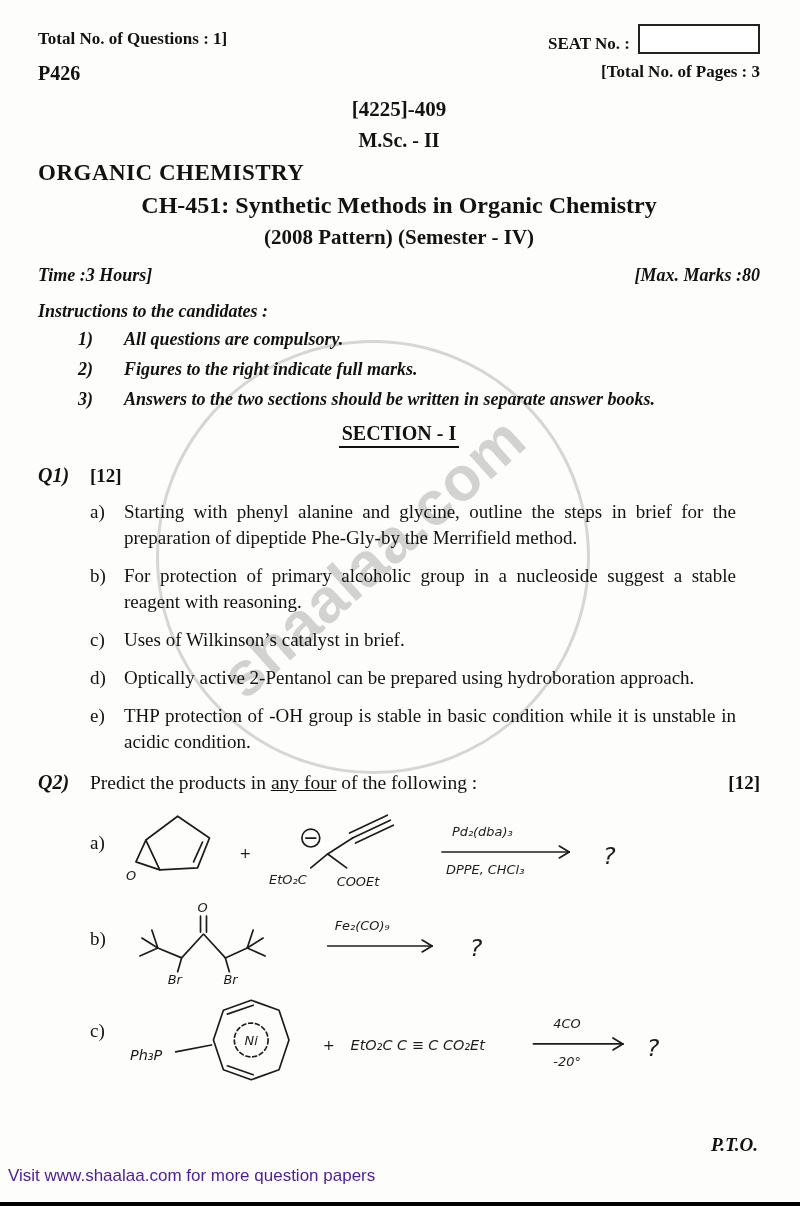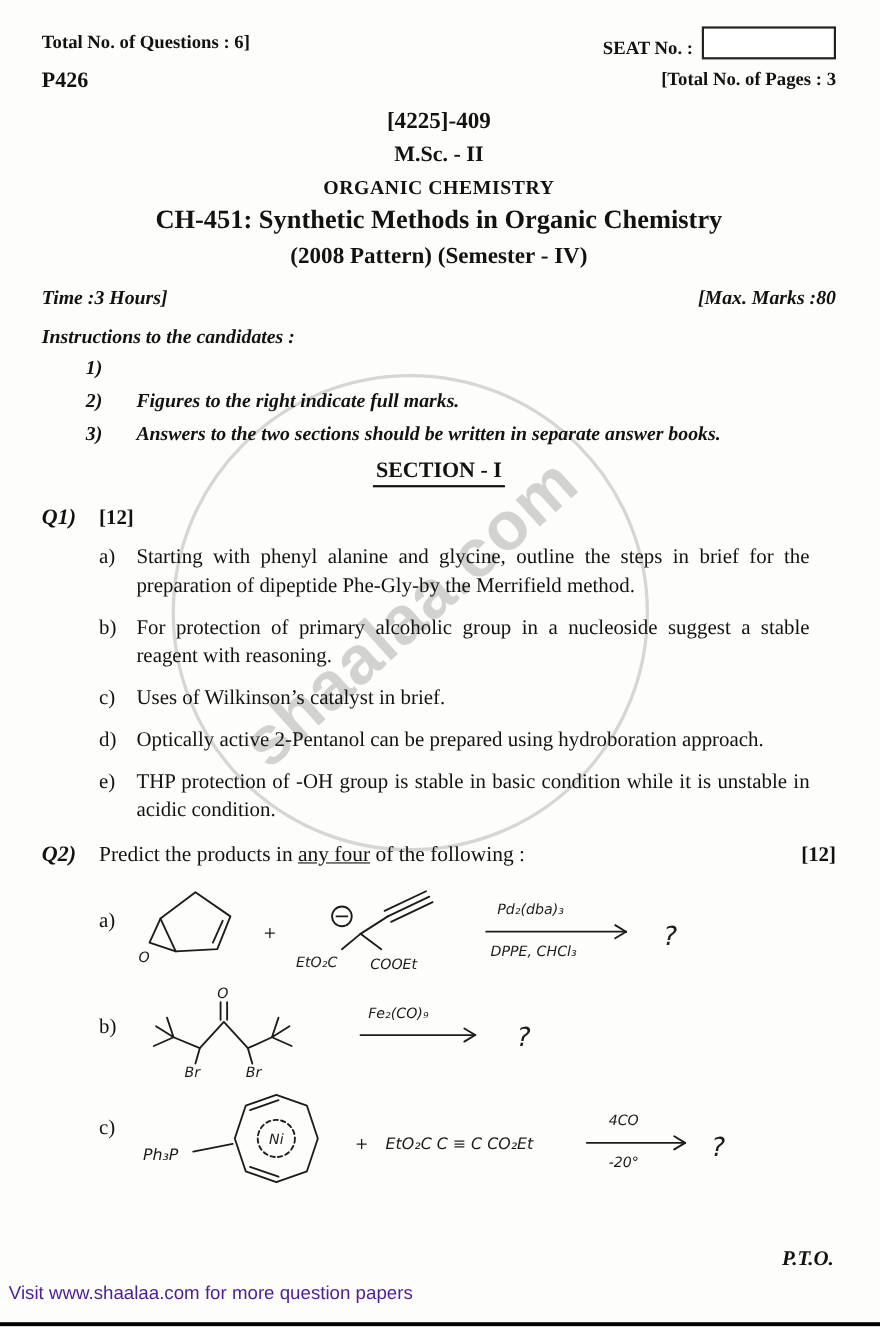--- a/index.html
+++ b/index.html
@@ -16,21 +16,21 @@
   .row{display:flex;justify-content:space-between;align-items:center;}
   .b{font-weight:bold;}
   .bi{font-weight:bold;font-style:italic;}
   .fs17{font-size:17px;}
   .fs20{font-size:20px;}
   .seat-wrap{display:flex;align-items:flex-end;gap:8px;}
   .seat-box{width:118px;height:26px;border:2px solid #222;background:#fff;}
   .second-row{margin-top:8px;align-items:flex-start;}
   .exam-code{margin-top:12px;font-size:21px;font-weight:bold;text-align:center;}
   .course{margin-top:7px;font-size:20px;font-weight:bold;text-align:center;}
-  .subject{margin-top:8px;font-size:18px;font-weight:bold;text-align:center;letter-spacing:.5px;}
+  .subject{margin-top:8px;font-size:23px;font-weight:bold;text-align:left;letter-spacing:.5px;}
   .paper{margin-top:6px;font-size:24px;font-weight:bold;text-align:center;}
   .pattern{margin-top:6px;font-size:21px;font-weight:bold;text-align:center;}
   .meta-row{margin-top:15px;font-size:18px;}
   .inst-head{margin-top:15px;font-size:18px;}
   .inst-item{display:flex;margin-left:40px;margin-top:5px;font-size:18px;line-height:25px;}
   .inst-num{width:46px;flex:none;}
   .section-head{margin-top:10px;text-align:center;}
   .section-head span{display:inline-block;font-size:20px;font-weight:bold;border-bottom:2.5px solid #111;padding:0 3px 1px;}
   .qrow{display:flex;margin-top:16px;align-items:baseline;}
   .q-label{width:52px;flex:none;font-weight:bold;font-style:italic;font-size:20px;}
@@ -61,21 +61,21 @@
 <div class="page">
 
   <div class="watermark">
     <div class="wm-circle"></div>
     <div class="wm-text">shaalaa.com</div>
   </div>
 
   <div class="content">
 
     <div class="row">
-      <span class="b fs17">Total No. of Questions : 6]</span>
+      <span class="b fs17">Total No. of Questions : 1]</span>
       <span class="seat-wrap">
         <span class="b fs17">SEAT No. :</span>
         <span class="seat-box"></span>
       </span>
     </div>
 
     <div class="row second-row">
       <span class="b fs20">P426</span>
       <span class="b fs17">[Total No. of Pages : 3</span>
     </div>
@@ -87,20 +87,21 @@
     <div class="pattern">(2008 Pattern) (Semester - IV)</div>
 
     <div class="row meta-row">
       <span class="bi">Time :3 Hours]</span>
       <span class="bi">[Max. Marks :80</span>
     </div>
 
     <div class="inst-head bi">Instructions to the candidates :</div>
     <div class="inst-item bi">
       <span class="inst-num">1)</span>
+      <span>All questions are compulsory.</span>
     </div>
     <div class="inst-item bi">
       <span class="inst-num">2)</span>
       <span>Figures to the right indicate full marks.</span>
     </div>
     <div class="inst-item bi">
       <span class="inst-num">3)</span>
       <span>Answers to the two sections should be written in separate answer books.</span>
     </div>
 

